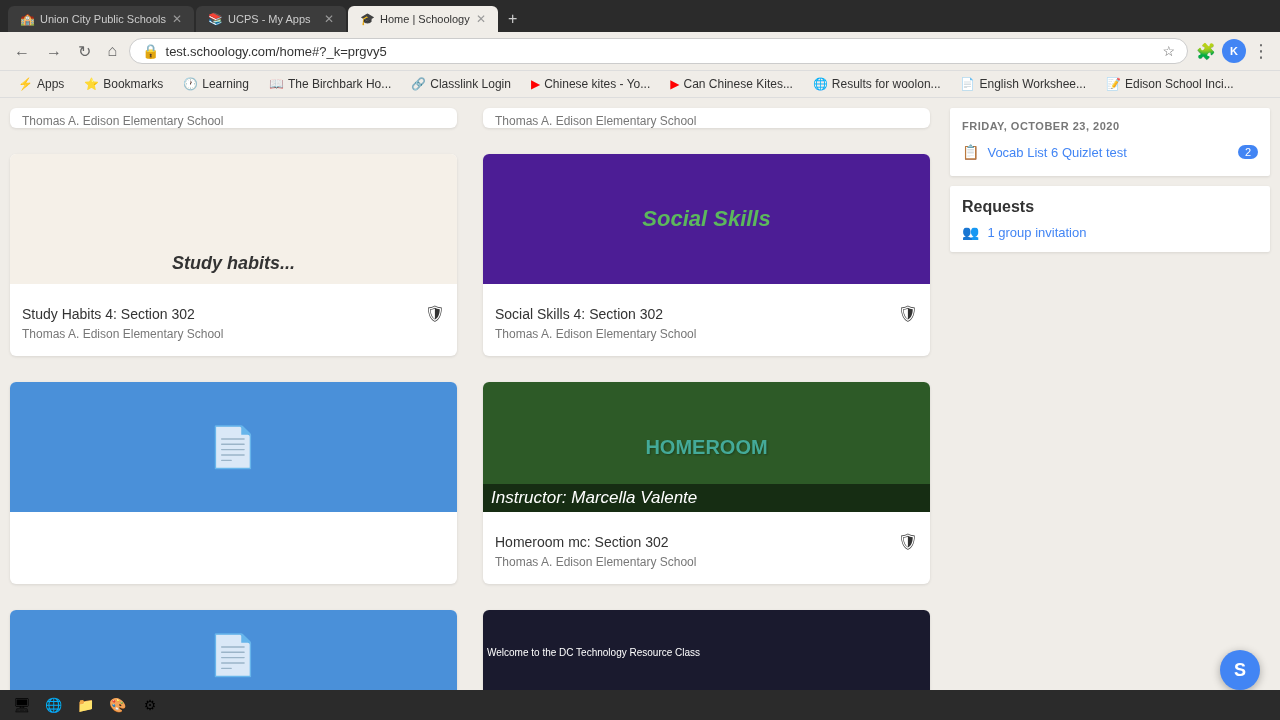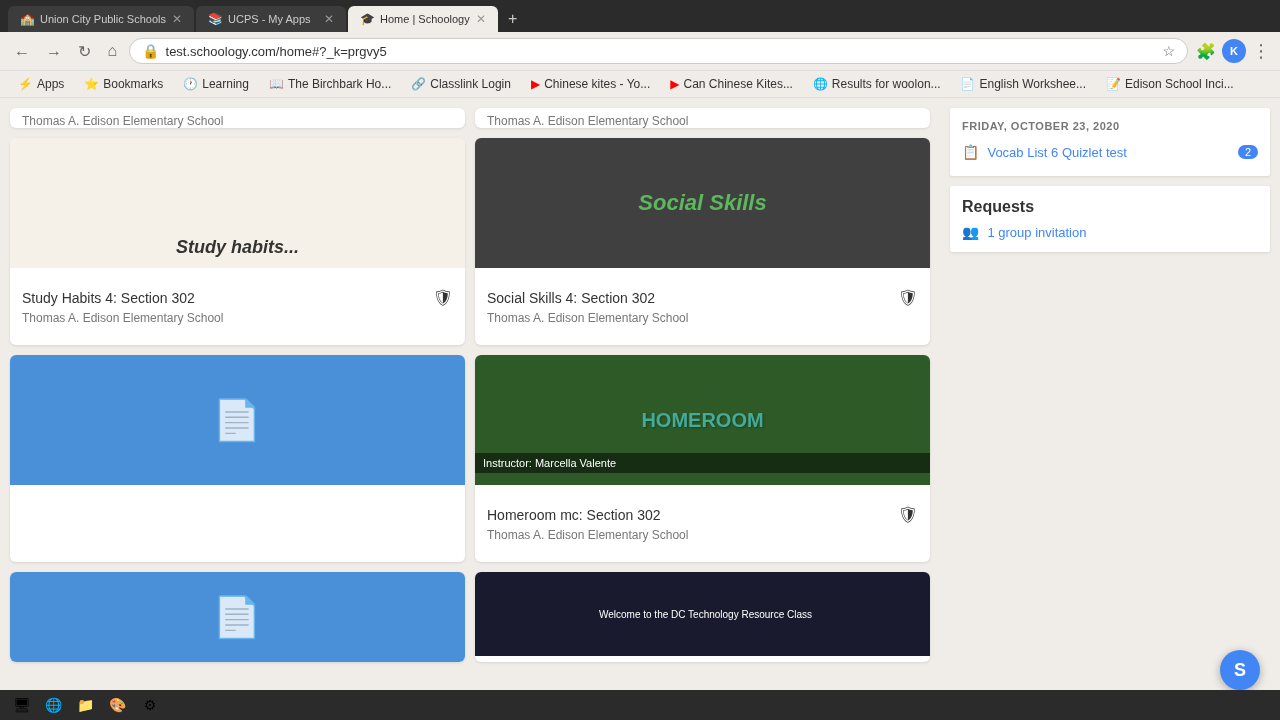--- a/index.html
+++ b/index.html
@@ -36,26 +36,26 @@
 
     .card { background: white; border-radius: 6px; overflow: hidden; box-shadow: 0 1px 3px rgba(0,0,0,0.1); }
     .card-body { padding: 20px 12px; }
     .card-title { font-size: 14px; color: #333; font-weight: 500; margin-bottom: 4px; display: flex; align-items: center; justify-content: space-between; }
     .card-school { font-size: 12px; color: #777; margin-top: 4px; }
     .shield-icon { font-size: 16px; }
     .card-top-school { font-size: 12px; color: #777; padding: 6px 12px 0; }
 
     
     .img-study { background: #f5f0e8; display: flex; align-items: flex-end; justify-content: center; height: 130px; padding: 10px; }
-    .img-social-skills { background: #404040; display: flex; align-items: center; justify-content: center; height: 130px; }
+    .img-social-skills { background: #4c1d95; display: flex; align-items: center; justify-content: center; height: 130px; }
     .img-homeroom-jo { background: #4a90d9; display: flex; align-items: center; justify-content: center; height: 130px; }
     .img-homeroom-mc { background: #2d5a27; display: flex; align-items: center; justify-content: center; height: 130px; position: relative; }
 
     .homeroom-text { color: #4a9; font-size: 20px; font-weight: bold; text-shadow: 1px 1px 2px rgba(0,0,0,0.3); }
-    .instructor-overlay { position: absolute; bottom: 12px; left: 0; right: 0; background: rgba(0,0,0,0.5); color: white; font-size: 11px; padding: 4px 8px; }
+    .instructor-overlay { position: absolute; bottom: 0; left: 0; right: 0; background: rgba(0,0,0,0.5); color: white; font-size: 17px; padding: 4px 8px; font-style: italic; }
     .social-skills-text { color: #5cb85c; font-size: 22px; font-weight: bold; font-style: italic; }
     .doc-icon { font-size: 40px; color: white; opacity: 0.8; }
 
     
     .sidebar { width: 340px; padding: 10px; background: #f0ede8; }
     .sidebar-section { background: white; border-radius: 2px; padding: 12px; margin-bottom: 10px; box-shadow: 0 1px 3px rgba(0,0,0,0.1); }
     .date-header { font-size: 11px; color: #777; font-weight: 600; text-transform: uppercase; letter-spacing: 0.5px; margin-bottom: 8px; }
     .assignment-row { display: flex; align-items: center; gap: 8px; padding: 4px 0; }
     .assignment-icon { font-size: 14px; }
     .assignment-title { flex: 1; font-size: 13px; color: #4285f4; }
@@ -155,21 +155,21 @@
     <div class="bookmark-item">
       <span class="bm-icon">📝</span>
       <span>Edison School Inci...</span>
     </div>
   </div>
 </div>
 
 <div class="main-container">
 
   <div class="content-area">
-    <div style="display:grid; grid-template-columns:1fr 1fr; gap:10px; width:100%; align-content:start;">
+    <div style="display:grid; grid-template-columns:1fr 1fr; gap:26px; width:100%; align-content:start;">
 
       <div class="card partial-card">
         <div class="card-top-school">Thomas A. Edison Elementary School</div>
       </div>
 
       <div class="card partial-card">
         <div class="card-top-school">Thomas A. Edison Elementary School</div>
       </div>
 
       <div class="card">
@@ -220,21 +220,21 @@
         </div>
       </div>
 
       <div class="card">
         <div class="img-homeroom-jo" style="height:90px;">
           <span class="doc-icon">📄</span>
         </div>
       </div>
 
       <div class="card">
-        <div style="background:#1a1a2e; height:84px; display:flex; align-items:center; justify-content:center;padding-left:6px;">
+        <div style="background:#1a1a2e; height:84px; display:flex; align-items:center; justify-content:flex-start;">
           <span style="font-size:10px; color:#fff; text-align:center; padding:4px;">Welcome to the DC Technology Resource Class</span>
         </div>
       </div>
 
     </div>
   </div>
 
   <div class="sidebar">
     <div class="sidebar-section">
       <div class="date-header">FRIDAY, OCTOBER 23, 2020</div>

